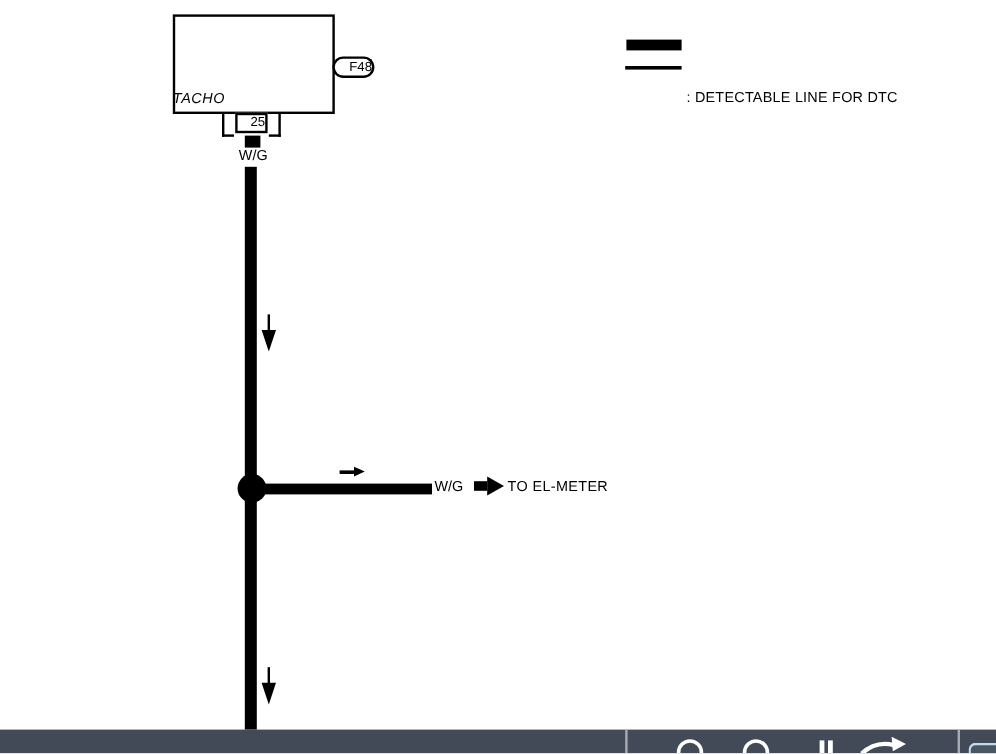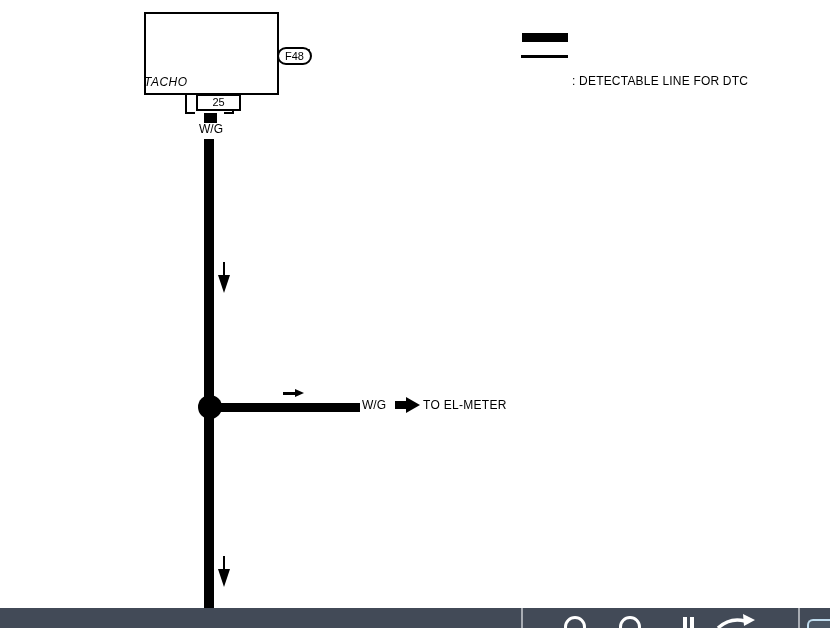--- a/index.html
+++ b/index.html
@@ -7,27 +7,27 @@
     position:relative;width:830px;height:628px;overflow:hidden;
     background:#ffffff;font-family:"Liberation Sans",sans-serif;color:#000;
   }
   .abs{position:absolute;box-sizing:border-box;}
 
   
   .ecm-box{left:144px;top:12px;width:135px;height:83px;border:2px solid #000;background:#fff;}
   .tacho-label{left:144px;top:75px;width:145px;text-align:left;font-size:12px;letter-spacing:.5px;font-style:italic;}
   .ecm-label{left:281px;top:32px;font-size:13px;letter-spacing:.5px;margin-top:14px;}
   .f48-oval{left:277px;top:47px;width:35px;height:18px;border:2px solid #000;border-radius:10px;
-            font-size:11px;text-align:center;line-height:14px;background:#fff;}
+            font-size:11px;text-align:right;line-height:14px;background:#fff;}
 
   
   .hook-left{left:185px;top:95px;width:10px;height:19px;border-left:2px solid #000;border-bottom:2px solid #000;}
   .hook-right{left:224px;top:95px;width:10px;height:19px;border-right:2px solid #000;border-bottom:2px solid #000;}
-  .pin-box{left:196px;top:94px;width:45px;height:17px;border:2px solid #000;background:#fff;
-           font-size:11px;text-align:center;line-height:13px;}
+  .pin-box{left:196px;top:94px;width:27px;height:17px;border:2px solid #000;background:#fff;
+           font-size:11px;text-align:right;line-height:13px;}
   .pin-stub{left:204px;top:113px;width:13px;height:10px;background:#000;}
   .wire-label-top{left:185px;top:122px;width:52px;text-align:center;font-size:12px;}
 
   
   .wire-vertical{left:204px;top:139px;width:10px;height:469px;background:#000;}
   .junction-dot{left:198px;top:395px;width:24px;height:24px;border-radius:50%;background:#000;}
   .wire-branch{left:214px;top:403px;width:146px;height:9px;background:#000;}
 
   
   .flow-arrow-down{width:12px;height:31px;}

